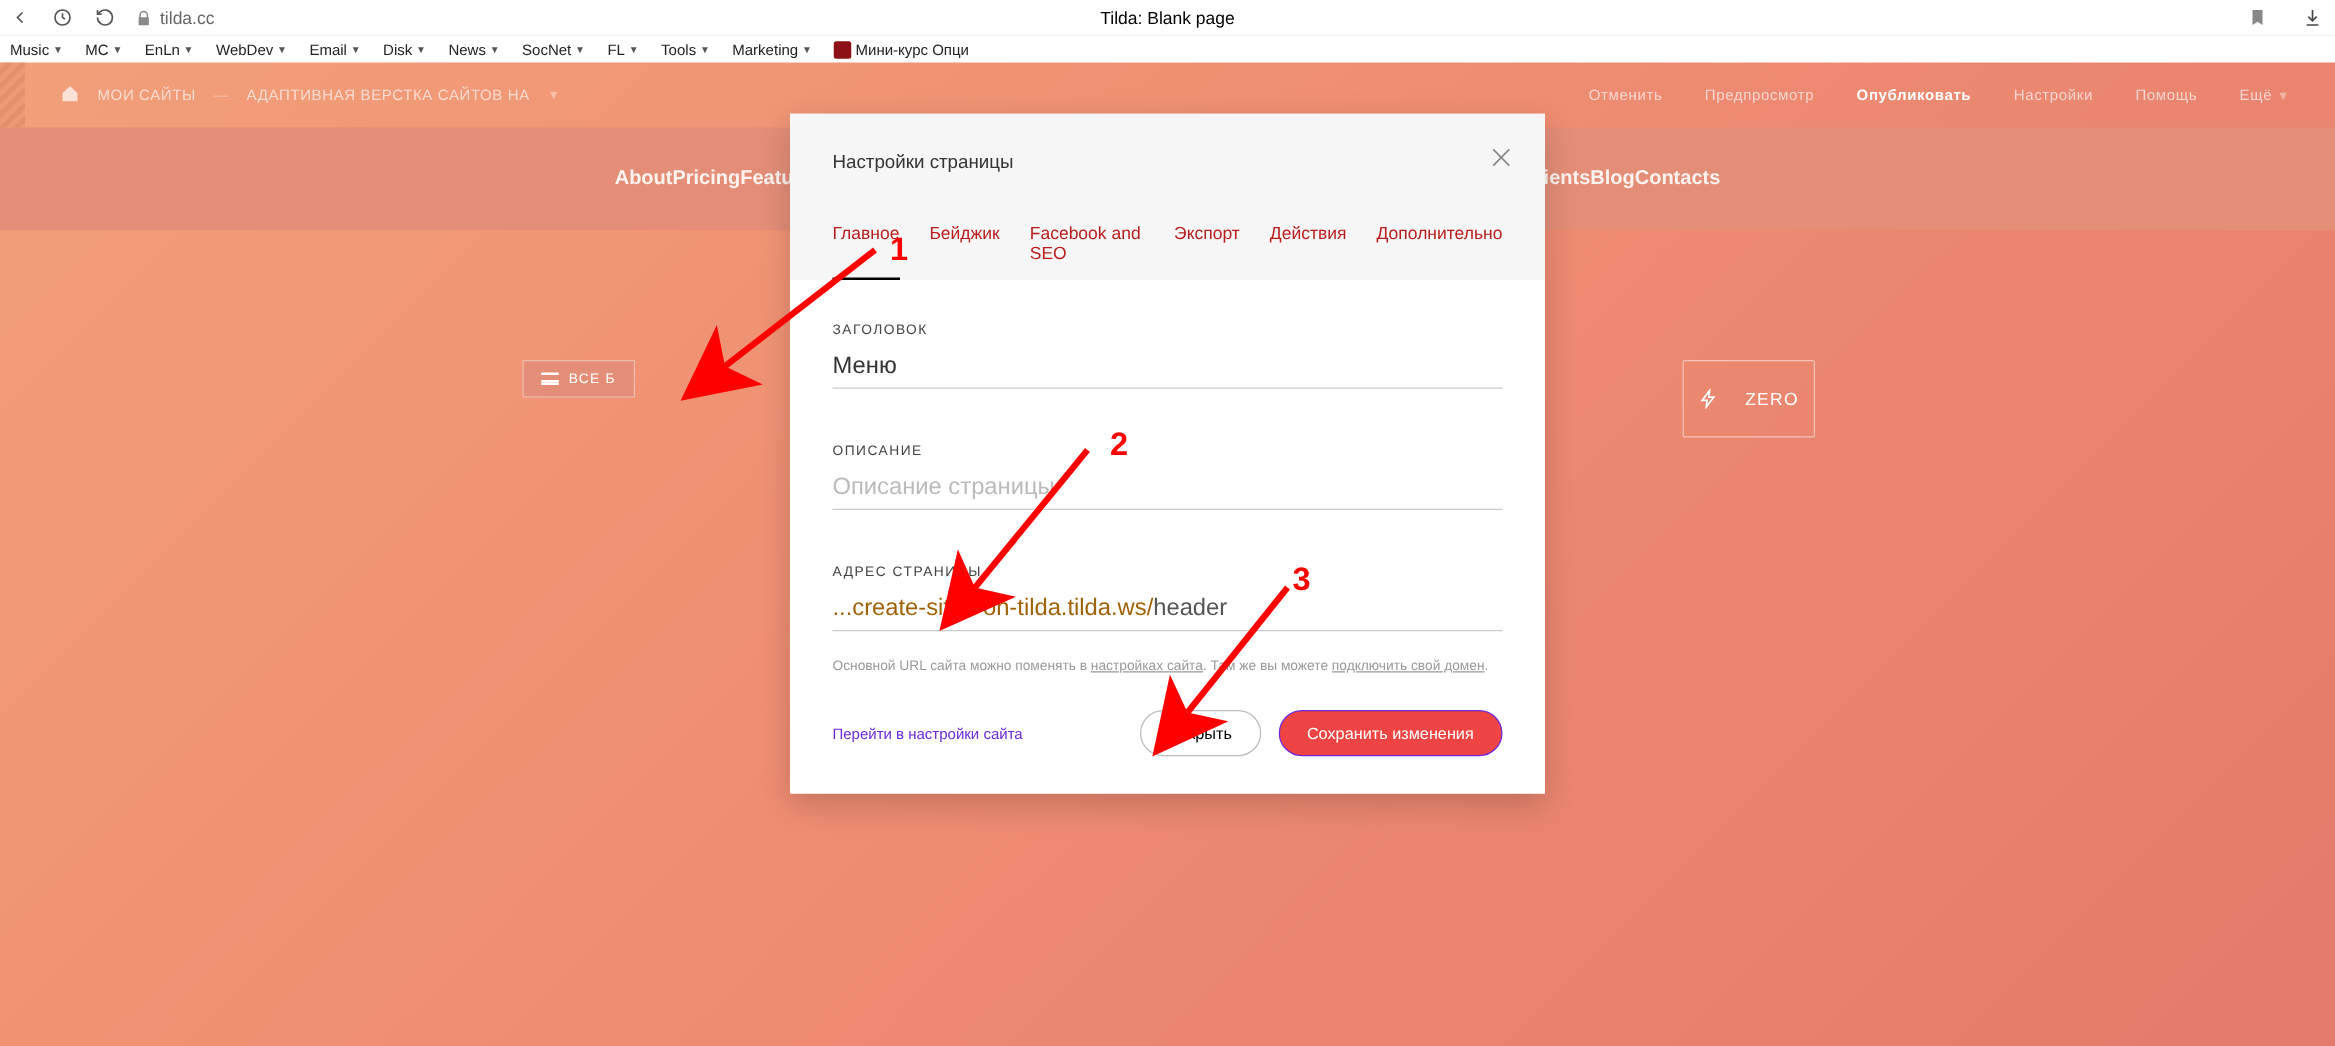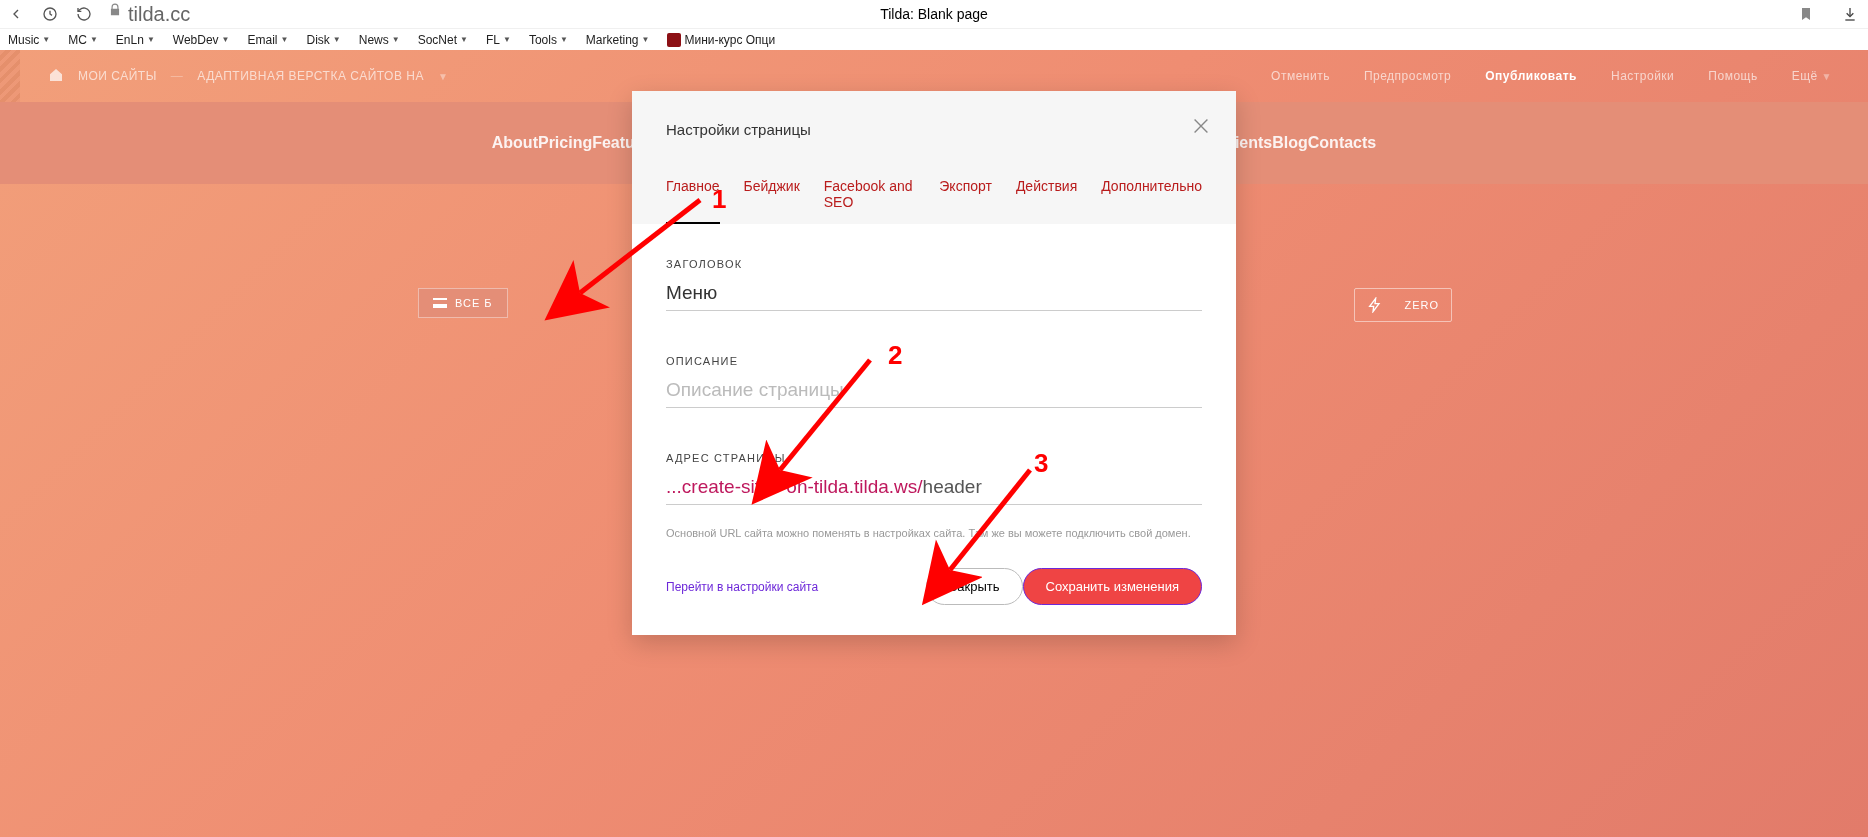--- a/index.html
+++ b/index.html
@@ -3,21 +3,21 @@
 <meta charset="utf-8">
 <style>
   * { box-sizing: border-box; margin: 0; padding: 0; }
   body { font-family: Arial, Helvetica, sans-serif; width: 1868px; height: 837px; overflow: hidden; background: #fff; position: relative; }
 
   
   .chrome-bar { height: 28px; display: flex; align-items: center; padding: 0 8px; gap: 16px; }
   .chrome-nav { display: flex; align-items: center; gap: 18px; }
   .chrome-icon { width: 16px; height: 16px; display: inline-flex; align-items: center; justify-content: center; color: #555; }
   .chrome-icon svg { width: 16px; height: 16px; }
-  .addr { display: flex; align-items: flex-start; gap: 6px; color: #666; font-size: 20px; }
+  .addr { display: flex; align-items: flex-end; gap: 6px; color: #666; font-size: 14px; }
   .addr .lock-icn { width: 14px; height: 14px; }
   .page-title-center { position: absolute; left: 50%; transform: translateX(-50%); font-size: 14px; color: #000; }
   .chrome-right { position: absolute; right: 10px; display: flex; align-items: center; gap: 28px; }
 
   
   .bm-bar { height: 22px; padding: 0 8px; display: flex; align-items: center; gap: 18px; font-size: 12px; color: #222; border-top: 1px solid #f0f0f0; }
   .bm-item { display: flex; align-items: center; gap: 3px; }
   .bm-item .tri { font-size: 8px; color: #555; }
   .bm-fav { width: 14px; height: 14px; background: #8c1015; border-radius: 2px; display: inline-block; }
 
@@ -36,47 +36,47 @@
   .t-top-right .pub { color: #fff; font-weight: 600; }
 
   .site-nav { height: 82px; background: #e48e77; display: flex; align-items: center; justify-content: center; color: #fff; font-size: 16px; font-weight: 600; position: relative; }
   .site-nav span { opacity: .9; }
 
   .hero-zone { position: relative; height: 600px; }
   .all-blocks { position: absolute; left: 418px; top: 104px; background: #e48e77; color: #fff; font-size: 11px; letter-spacing: 1px; padding: 8px 14px; display: flex; align-items: center; gap: 8px; border: 1px solid rgba(255,255,255,.4); }
   .all-blocks .burger { width: 14px; height: 10px; border-top: 2px solid #fff; border-bottom: 2px solid #fff; position: relative; }
   .all-blocks .burger::after { content: ""; position: absolute; left: 0; right: 0; top: 4px; height: 2px; background: #fff; }
 
-  .zero-btn { position: absolute; right: 416px; top: 104px; color: #fff; font-size: 11px; letter-spacing: 1px; display: flex; align-items: center; gap: 21px; padding: 8px 12px; border: 1px solid rgba(255,255,255,.5); border-radius: 2px; }
+  .zero-btn { position: absolute; right: 416px; top: 104px; color: #fff; font-size: 14px; letter-spacing: 1px; display: flex; align-items: center; gap: 21px; padding: 22px 12px; border: 1px solid rgba(255,255,255,.5); border-radius: 2px; }
   .zero-btn svg { width: 16px; height: 16px; }
 
   
   .modal-wrap { position: absolute; inset: 0; background: rgba(0,0,0,0); display: flex; justify-content: center; }
   .modal { width: 604px; margin-top: 41px; background: #fff; position: relative; height: 544px; box-shadow: 0 8px 24px rgba(0,0,0,.18); }
   .m-head { padding: 30px 34px 0; background: #f6f6f6; position: relative; }
   .m-title { font-size: 15px; color: #333; font-weight: 400; }
   .m-close { position: absolute; top: 24px; right: 24px; cursor: pointer; }
   .m-close svg { width: 22px; height: 22px; stroke: #888; }
   .m-tabs { display: flex; gap: 24px; margin-top: 40px; font-size: 14px; color: #b91c1c; justify-content: flex-end; }
   .m-tab { padding-bottom: 14px; cursor: pointer; }
   .m-tab.active { border-bottom: 2px solid #000; font-weight: 500; }
   .m-body { padding: 34px 34px 0; }
   .fld { margin-bottom: 44px; }
   .fld-label { font-size: 11px; letter-spacing: 1.2px; color: #444; margin-bottom: 8px; }
   .fld-input { width: 100%; border: none; border-bottom: 1px solid #ccc; font-size: 19px; padding: 4px 0 6px; color: #333; outline: none; background: transparent; }
   .fld-input::placeholder { color: #bbb; }
   .url-row { display: flex; align-items: baseline; border-bottom: 1px solid #ccc; }
-  .url-prefix { font-size: 19px; color: #be185d; white-space: nowrap; }
+  .url-prefix { font-size: 19px; color: #a16207; white-space: nowrap; }
   .url-input { border: none; font-size: 19px; padding: 4px 0 6px; color: #555; outline: none; flex: 1; background: transparent; }
   .url-hint { font-size: 11px; color: #999; margin-top: 22px; }
-  .url-hint .u { }
+  .url-hint .u { text-decoration: underline; }
 
   .m-foot { position: absolute; bottom: 0; left: 0; right: 0; padding: 24px 34px 30px; display: flex; align-items: center; }
   .settings-link { font-size: 12px; color: #6d28d9; }
-  .btns { margin-left: auto; display: flex; }
+  .btns { margin-left: auto; display: flex; gap: 14px; }
   .btn { border-radius: 30px; font-size: 13px; padding: 10px 22px; cursor: pointer; }
   .btn-sec { background: #fff; border: 1px solid #bbb; color: #000; }
   .btn-pri { background: #ef4444; border: 1px solid #6d28d9; color: #fff; }
 
   
   .anno { position: absolute; font-size: 26px; color: #f00; font-weight: 600; }
 </style>
 </head>
 <body>
 

